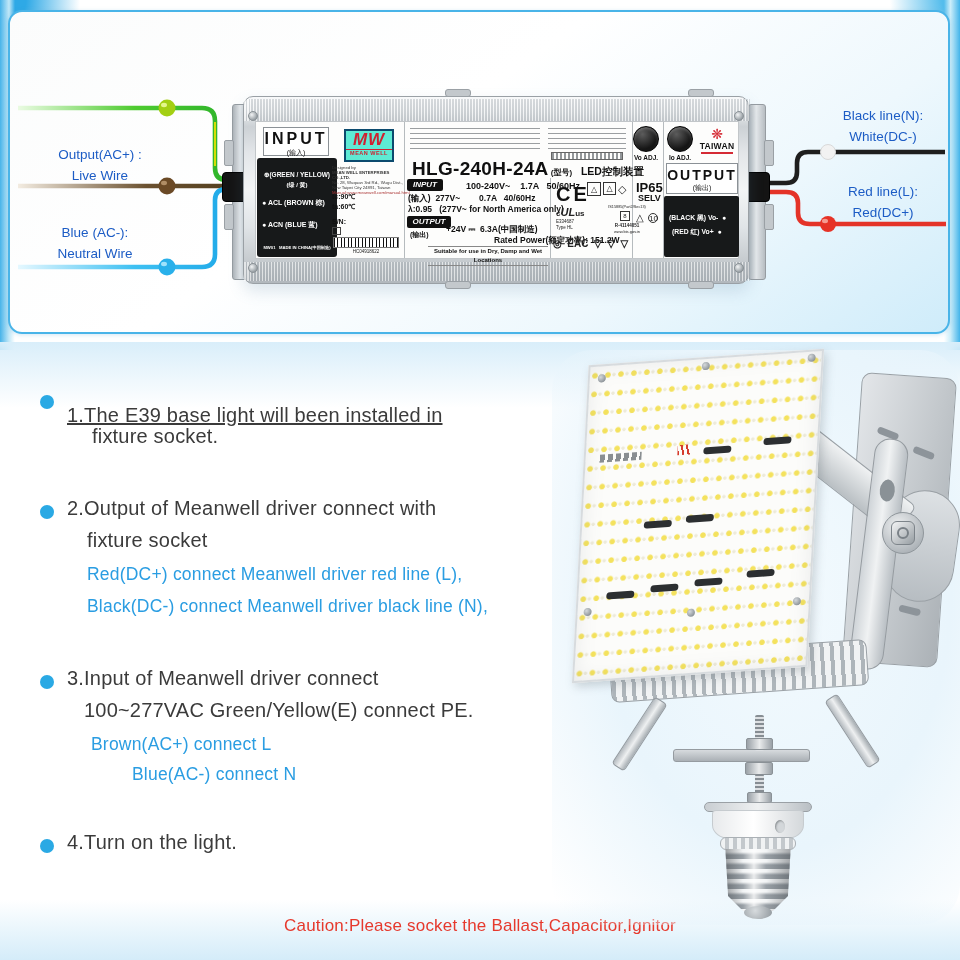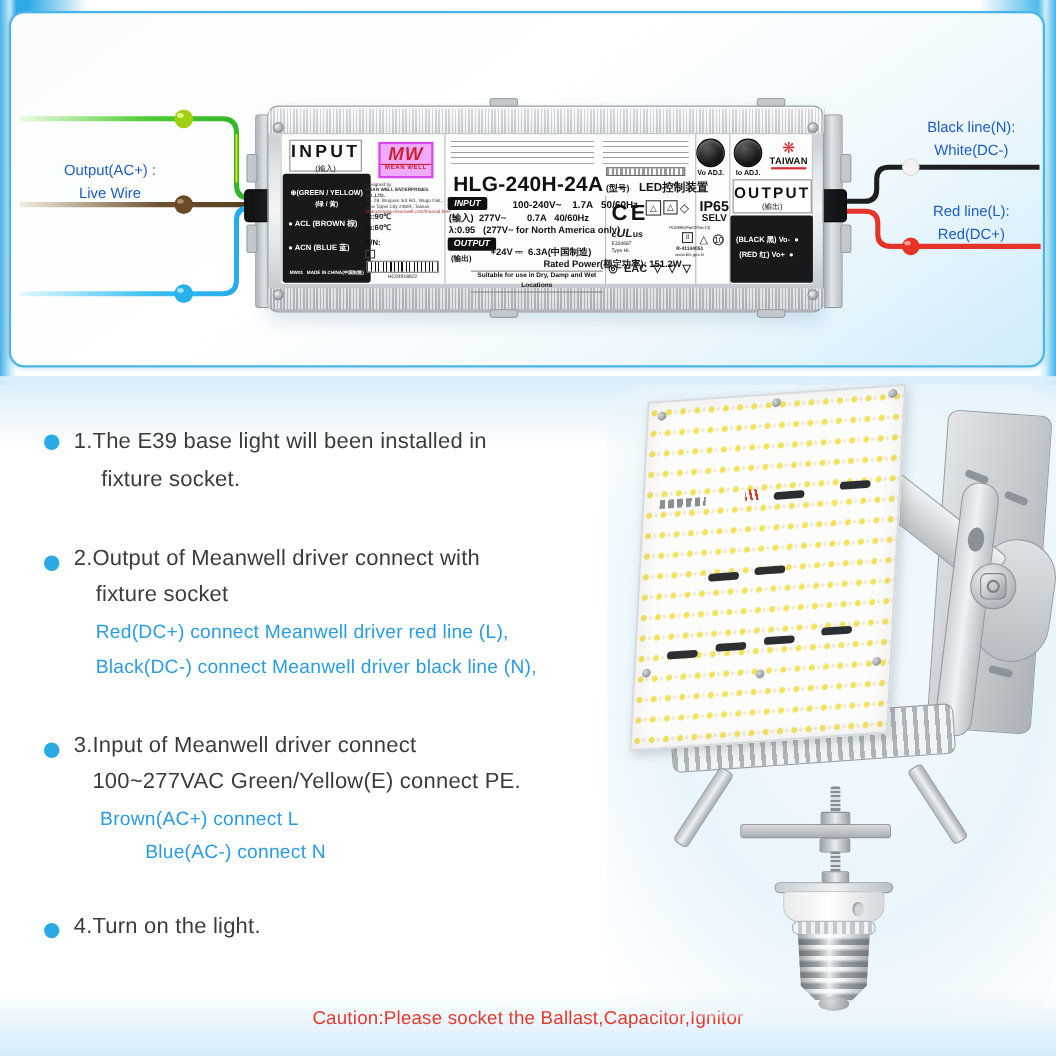--- a/index.html
+++ b/index.html
@@ -49,21 +49,21 @@
   .drv-label { position:absolute; background:#fdfdfc; border:1px solid #c2c6c9; }
   .vline { position:absolute; width:1px; background:#b6bbbe; }
 
   .inp-title-box { position:absolute; border:1px solid #8b9196; background:#fff; text-align:center; }
   .inp-title-box .big { font-size:16px; font-weight:bold; letter-spacing:3px; color:#111; display:block; margin-top:2px;}
   .inp-title-box .small { font-size:7px; color:#111; display:block; }
 
   .term-panel { position:absolute; background:#17191a; border-radius:3px; color:#fff; }
   .term-row { position:absolute; white-space:pre; font-weight:bold; color:#fff; }
 
-  .mw-logo { position:absolute; border:2px solid #d946ef; background:#f0abfc; text-align:center; }
+  .mw-logo { position:absolute; border:2px solid #0c4a6e; background:#5eead4; text-align:center; }
   .mw-logo .mw { display:block; color:#ce2130; font-weight:900; font-style:italic; font-size:17px; line-height:18px; letter-spacing:1px; }
   .mw-logo .mwname { display:block; color:#ce2130; font-weight:bold; font-size:5.5px; letter-spacing:.5px; border-top:1.5px solid #ce2130; }
 
   .tiny-lines { position:absolute; color:#333; font-size:4.3px; line-height:5px; }
   .tiny-lines .red { color:#a33; }
   .temp-line { position:absolute; font-size:7px; font-weight:bold; color:#111; }
   .sn-label { position:absolute; font-size:7px; font-weight:bold; color:#111; }
   .sn-box { position:absolute; width:9px; height:8px; border:1px solid #444; font-size:5px; text-align:center; color:#333;}
   .barcode { position:absolute; background:repeating-linear-gradient(90deg,#101010 0 1px,#fff 1px 3px,#101010 3px 4px,#fff 4px 7px); border:1px solid #777; }
   .barcode-num { position:absolute; font-size:4.5px; color:#222; text-align:center; }
@@ -231,20 +231,24 @@
       <ellipse cx="164" cy="264" rx="3" ry="2.2" fill="#9fe2fb"></ellipse>
       <circle cx="828" cy="152" r="7.5" fill="#f2f2f2" stroke="#d9d9d9"></circle>
       <circle cx="828" cy="224" r="8" fill="#e63226"></circle>
       <ellipse cx="825" cy="221" rx="3" ry="2.2" fill="#f59a90"></ellipse>
     </svg>
 
     <div class="wire-label" style="left:25px; top:144px; width:150px;">
       <div>Output(AC+)  :</div>
       <div>Live Wire</div>
     </div>
+    <div class="wire-label" style="left:20px; top:222px; width:150px;">
+      <div>Blue (AC-):</div>
+      <div>Neutral Wire</div>
+    </div>
     <div class="wire-label" style="left:812px; top:105px; width:142px;">
       <div>Black line(N):</div>
       <div>White(DC-)</div>
     </div>
     <div class="wire-label" style="left:812px; top:181px; width:142px;">
       <div>Red line(L):</div>
       <div>Red(DC+)</div>
     </div>
 
     <div class="drv drv-flange" style="left:232px; top:104px;"></div>
@@ -357,21 +361,21 @@
       <span class="small">(输出)</span>
     </div>
     <div class="drv out-panel" style="left:664px; top:196px; width:75px; height:61px;">
       <div class="out-row" style="left:5px; top:17px;">(BLACK 黑) Vo-  ●</div>
       <div class="out-row" style="left:8px; top:31px;">(RED 红) Vo+  ●</div>
     </div>
   </div>
 
   <div id="instructions">
     <div class="bullet" style="left:10px; top:11px;"></div>
-    <div class="instr-main" style="left:37px; top:6px;">1.The E39 base light will been installed in</div>
+    <div class="instr-main" style="left:37px; top:20px;text-decoration:underline;">1.The E39 base light will been installed in</div>
     <div class="instr-main" style="left:62px; top:41px;">fixture socket.</div>
 
     <div class="bullet" style="left:10px; top:121px;"></div>
     <div class="instr-main" style="left:37px; top:113px;">2.Output of Meanwell driver connect with</div>
     <div class="instr-main" style="left:57px; top:145px;">fixture socket</div>
     <div class="instr-sub" style="left:57px; top:180px;">Red(DC+) connect Meanwell driver red line (L),</div>
     <div class="instr-sub" style="left:57px; top:212px;">Black(DC-) connect Meanwell driver black line (N),</div>
 
     <div class="bullet" style="left:10px; top:291px;"></div>
     <div class="instr-main" style="left:37px; top:283px;">3.Input of Meanwell driver connect</div>

